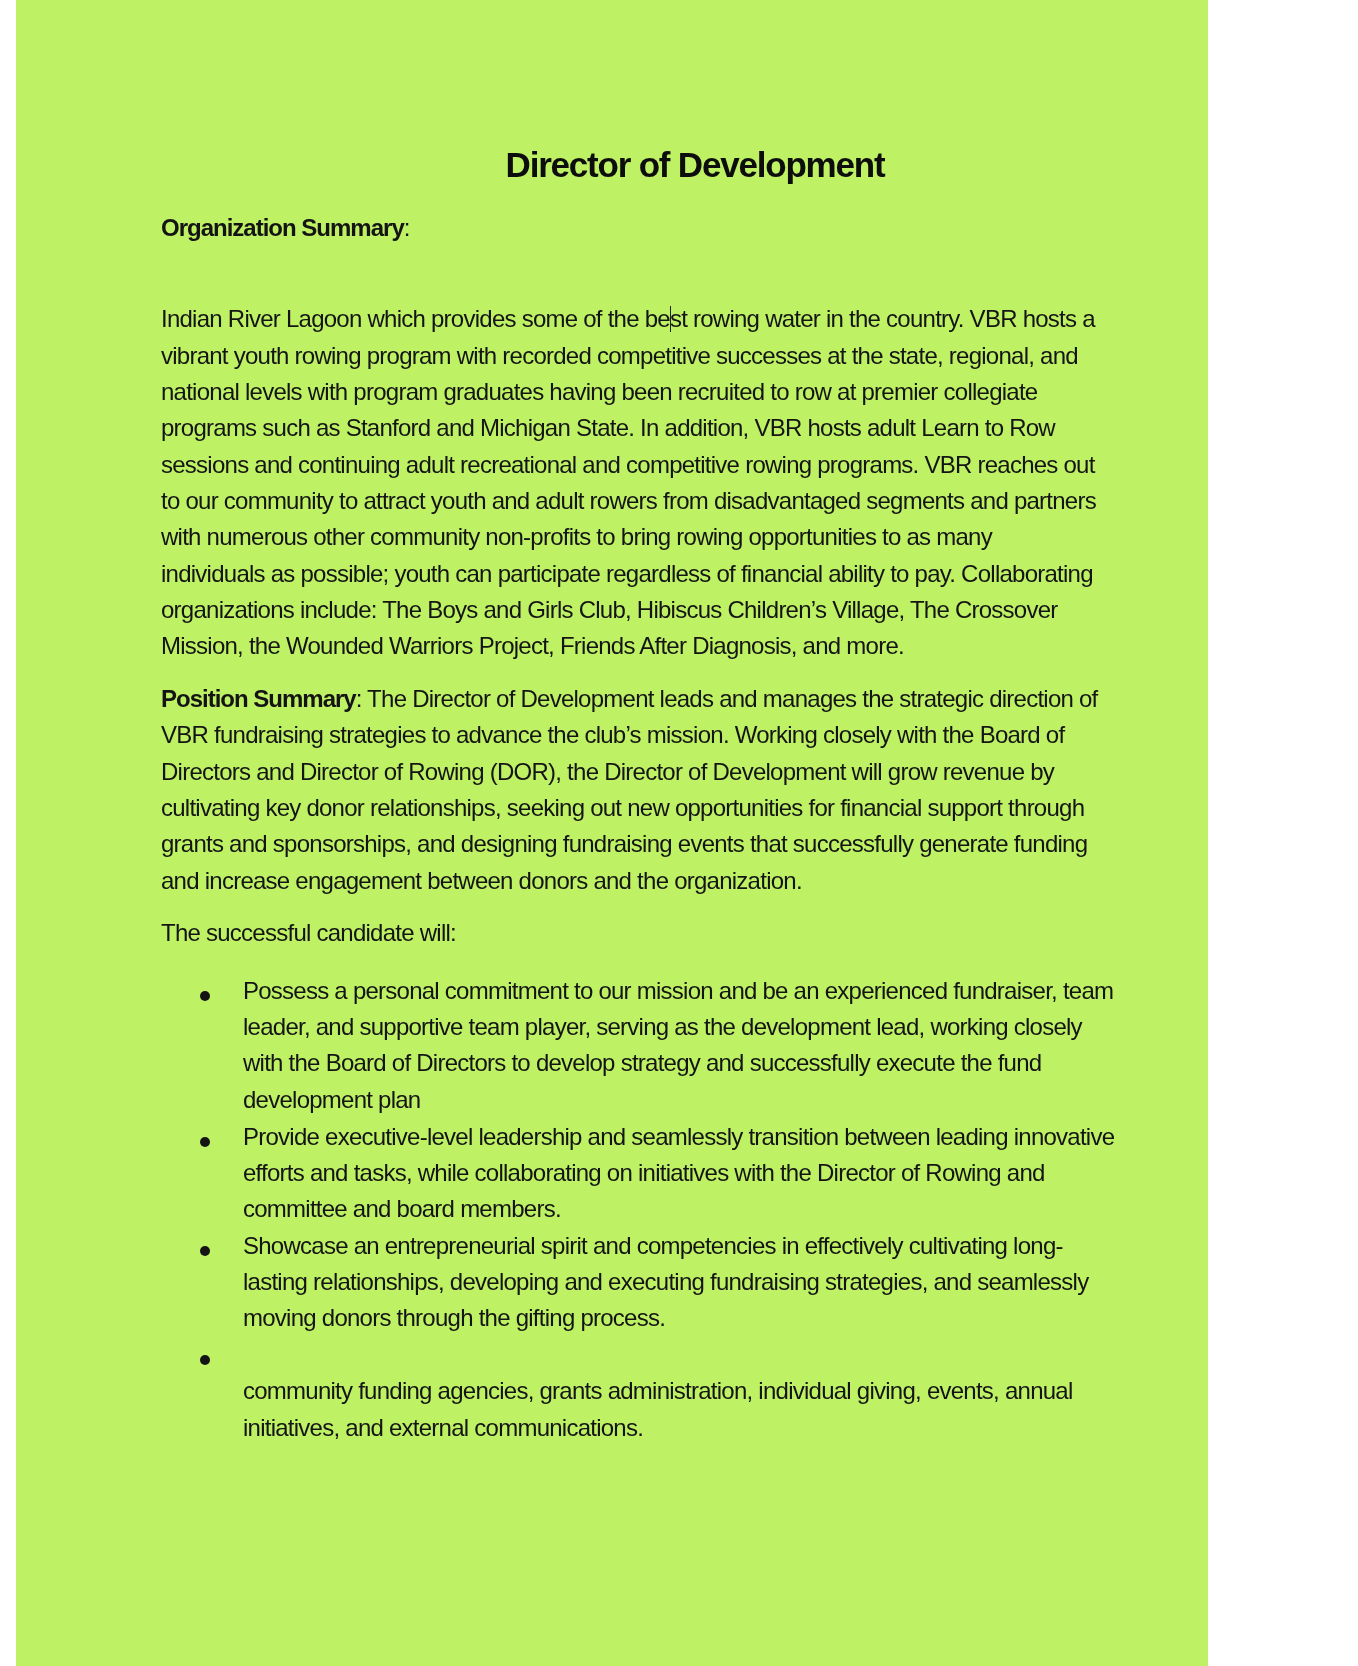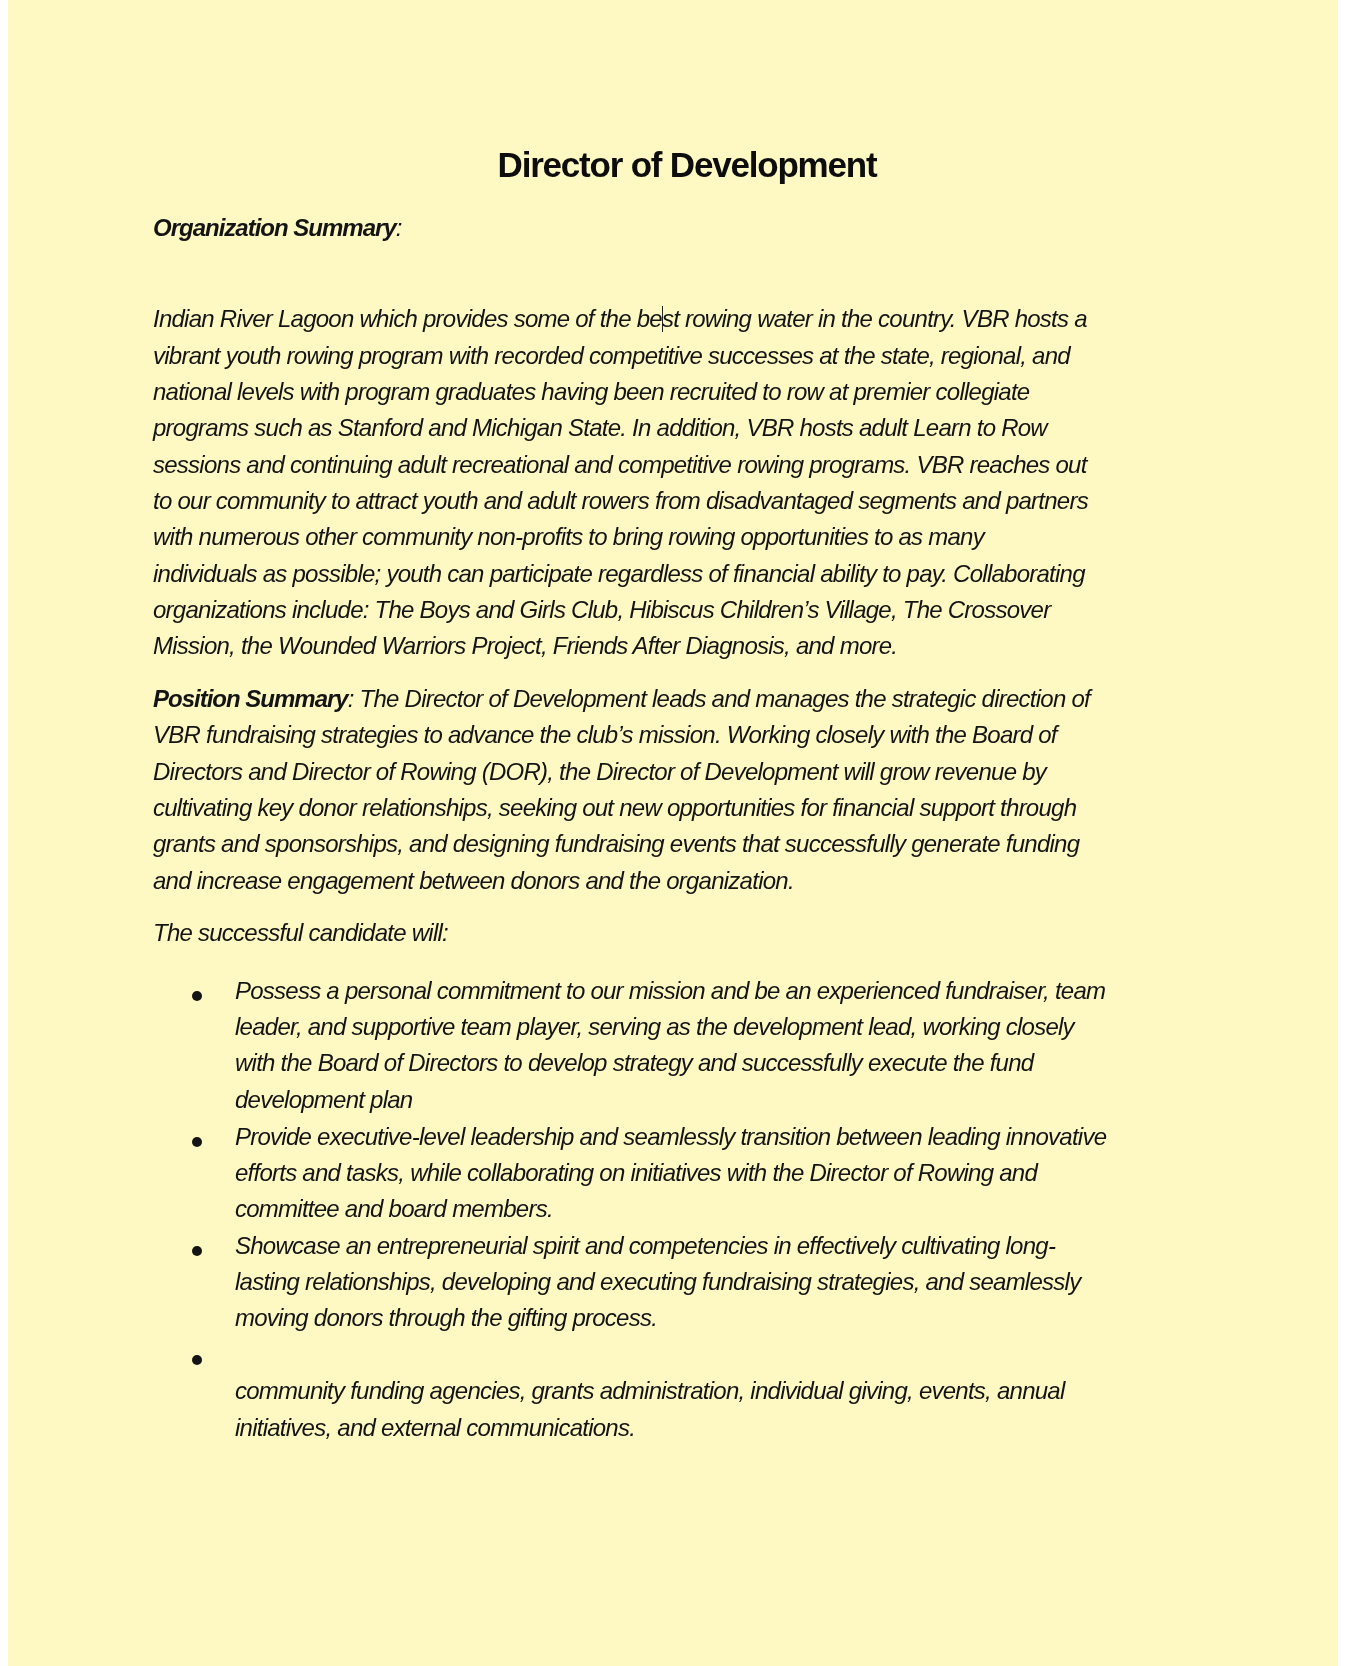--- a/index.html
+++ b/index.html
@@ -10,24 +10,24 @@
     body {
       width: 1358px;
       height: 1666px;
       position: relative;
       overflow: hidden;
       font-family: "Liberation Sans", sans-serif;
       color: #111111;
     }
     .page {
       position: absolute;
-      left: 8px; top: 0;
-      width: 1330px;
+      left: 16px; top: 0;
+      width: 1192px;
       height: 1666px;
-      background: #fef9c3;
+      background: #bef264;
     }
     .title {
       position: absolute;
       left: 0;
       width: 1358px;
       top: 143px;
       text-align: center;
       font-weight: bold;
       font-size: 35px;
       letter-spacing: -1.2px;
@@ -35,21 +35,20 @@
       color: #0d0d0d;
     }
     .line {
       position: absolute;
       left: 145px;
       white-space: nowrap;
       font-size: 24px;
       letter-spacing: -0.75px;
       line-height: 30px;
       color: #141414;
-      font-style: italic;
     }
     .line.indent { left: 227px; }
     .bold { font-weight: bold; letter-spacing: -1px; }
     .bullet {
       position: absolute;
       left: 184px;
       width: 10px;
       height: 10px;
       border-radius: 50%;
       background: #141414;

